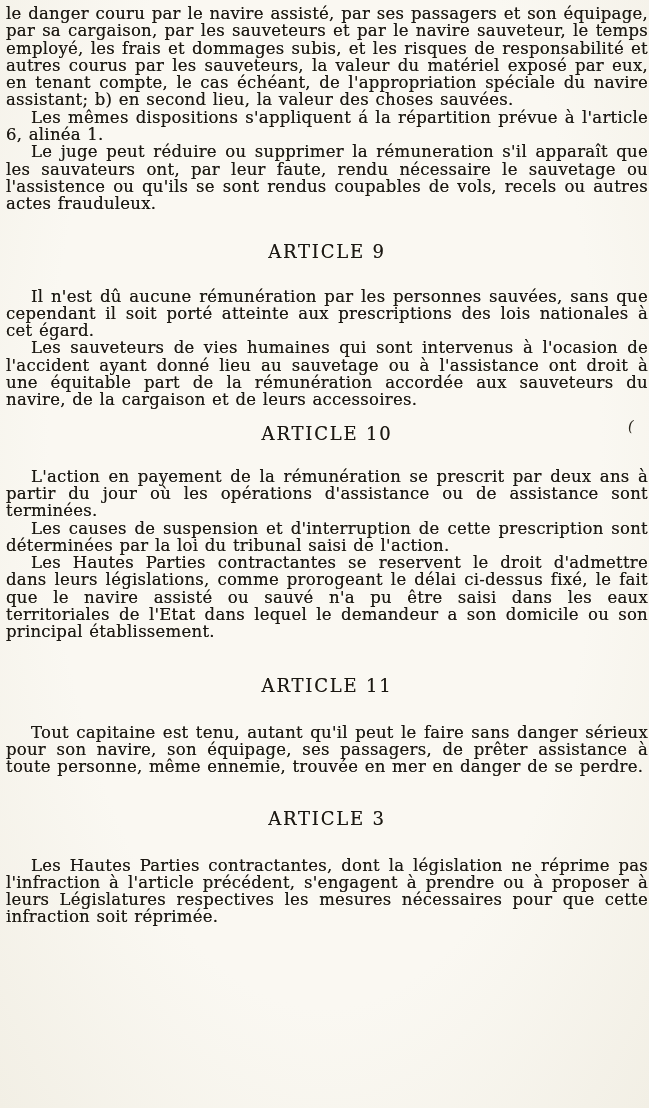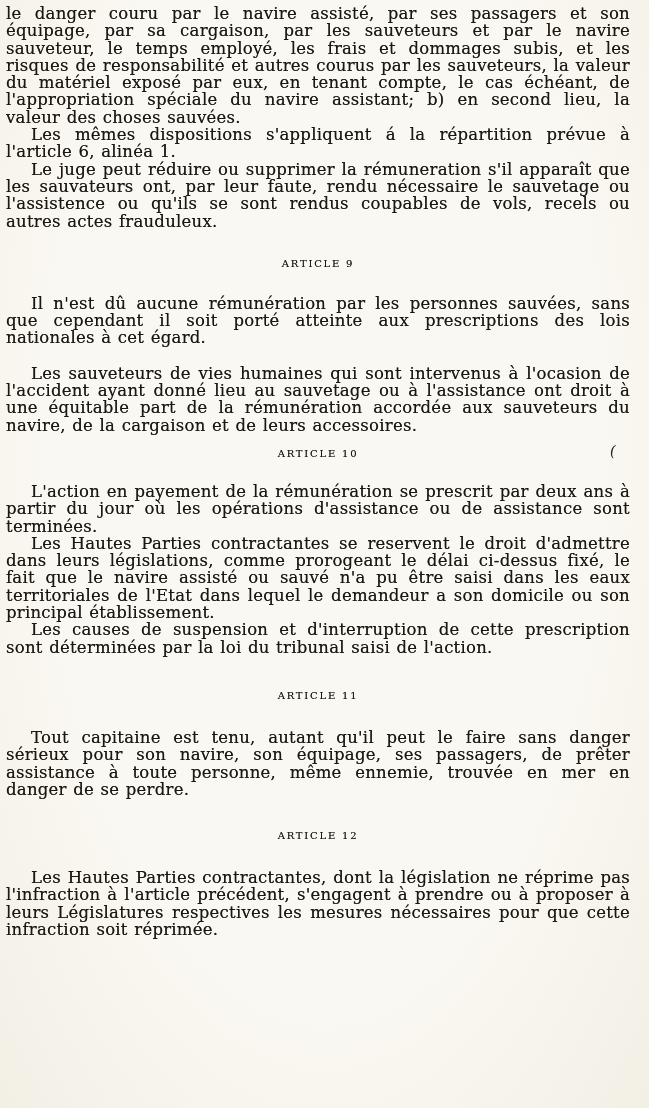--- a/index.html
+++ b/index.html
@@ -13,50 +13,50 @@
     background: #f8f6ef;
     background-image: radial-gradient(ellipse at 50% 40%, #faf8f2 60%, #f2efe5 100%);
     color: #1b1812;
     font-family: "DejaVu Serif", "Liberation Serif", serif;
   }
   .page {
     position: relative;
     box-sizing: border-box;
     width: 649px;
     height: 904px;
-    padding: 5px 19px 0 6px;
+    padding: 5px 1px 0 6px;
   }
   .para {
     margin: 0;
     font-size: 16.5px;
     line-height: 17.3px;
     text-align: justify;
     letter-spacing: 0.25px;
     word-spacing: 1px;
     text-shadow: 0 0 0.5px rgba(20, 16, 8, 0.65);
   }
   .indent {
     text-indent: 25px;
   }
   .article-heading {
     margin: 0;
     text-align: center;
-    font-size: 10px;
+    font-size: 18px;
     font-weight: normal;
     letter-spacing: 1.8px;
     text-shadow: 0 0 0.5px rgba(20, 16, 8, 0.6);
   }
   .heading-row {
     position: relative;
   }
   .gap-h9   { margin-top: 28px; margin-bottom: 26px; }
   .gap-h10  { margin-top: 14px; margin-bottom: 24px; }
   .gap-h11  { margin-top: 34px; margin-bottom: 28px; }
   .gap-h12  { margin-top: 32px; margin-bottom: 28px; }
-  .gap-before { margin-top: 18px; }
+  .gap-before { }
   .scan-artifact {
     position: absolute;
     right: 14px;
     top: -6px;
     font-size: 15px;
     color: #2a261d;
     transform: rotate(12deg);
   }
 </style>
 </head>
@@ -74,28 +74,28 @@
 
   <p class="para indent">Il n'est dû aucune rémunération par les personnes sauvées, sans que cependant il soit porté atteinte aux prescriptions des lois nationales à cet égard.</p>
   <p class="para indent gap-before">Les sauveteurs de vies humaines qui sont intervenus à l'ocasion de l'accident ayant donné lieu au sauvetage ou à l'assistance ont droit à une équitable part de la rémunération accordée aux sauveteurs du navire, de la cargaison et de leurs accessoires.</p>
 
   <div class="heading-row gap-h10">
     <h2 class="article-heading">ARTICLE 10</h2>
     <span class="scan-artifact">(</span>
   </div>
 
   <p class="para indent">L'action en payement de la rémunération se prescrit par deux ans à partir du jour où les opérations d'assistance ou de assistance sont terminées.</p>
+  <p class="para indent">Les causes de suspension et d'interruption de cette prescription sont déterminées par la loi du tribunal saisi de l'action.</p>
   <p class="para indent">Les Hautes Parties contractantes se reservent le droit d'admettre dans leurs législations, comme prorogeant le délai ci-dessus fixé, le fait que le navire assisté ou sauvé n'a pu être saisi dans les eaux territoriales de l'Etat dans lequel le demandeur a son domicile ou son principal établissement.</p>
-  <p class="para indent">Les causes de suspension et d'interruption de cette prescription sont déterminées par la loi du tribunal saisi de l'action.</p>
 
   <div class="heading-row gap-h11">
     <h2 class="article-heading">ARTICLE 11</h2>
   </div>
 
   <p class="para indent">Tout capitaine est tenu, autant qu'il peut le faire sans danger sérieux pour son navire, son équipage, ses passagers, de prêter assistance à toute personne, même ennemie, trouvée en mer en danger de se perdre.</p>
 
   <div class="heading-row gap-h12">
-    <h2 class="article-heading">ARTICLE 12</h2>
+    <h2 class="article-heading">ARTICLE 3</h2>
   </div>
 
   <p class="para indent">Les Hautes Parties contractantes, dont la législation ne réprime pas l'infraction à l'article précédent, s'engagent à prendre ou à proposer à leurs Législatures respectives les mesures nécessaires pour que cette infraction soit réprimée.</p>
 
 </div>
 
 </body></html>

